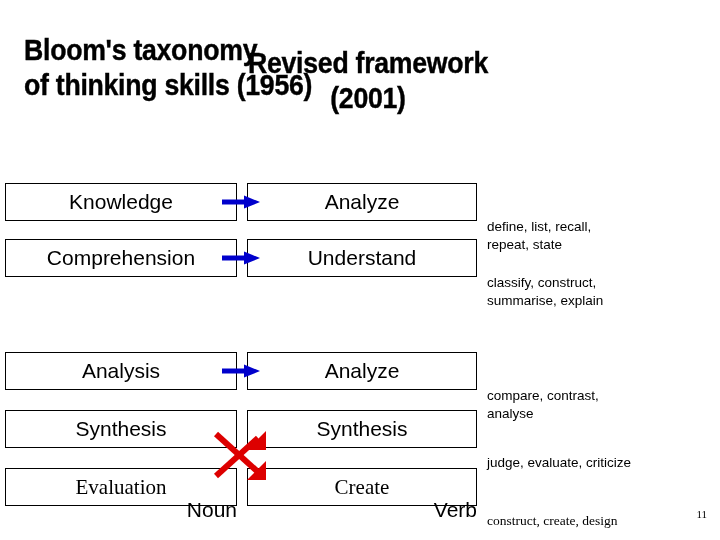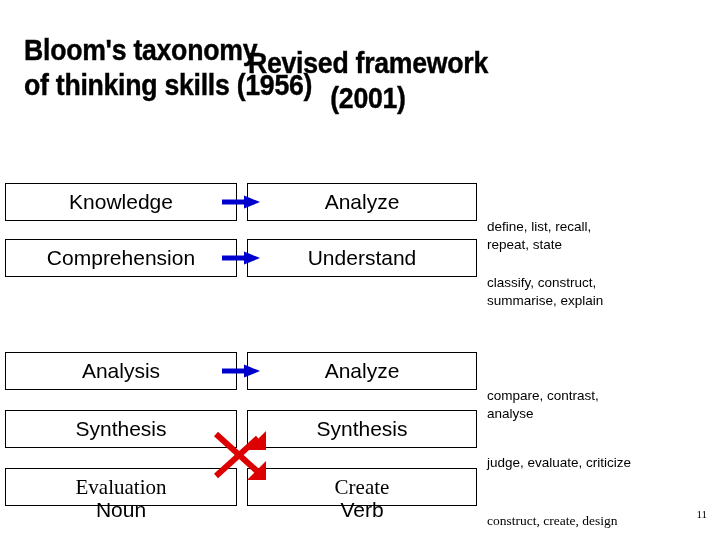--- a/index.html
+++ b/index.html
@@ -123,21 +123,21 @@
     top: 408px;
     width: 70px;
     height: 64px;
   }
 
   
   .bottom-label {
     position: absolute;
     font-size: 21px;
     color: #000000;
-    text-align: center;
+    text-align: right;
   }
   #label-noun {
     left: 5px;
     top: 498px;
     width: 232px;
   }
   #label-verb {
     left: 247px;
     top: 498px;
     width: 230px;

